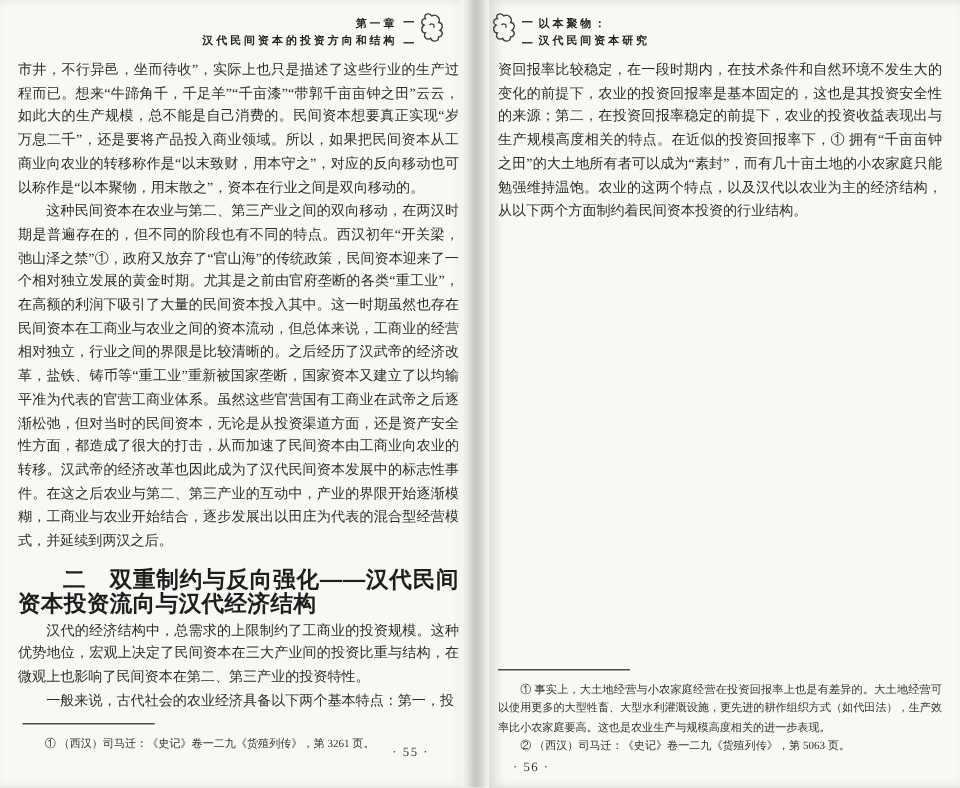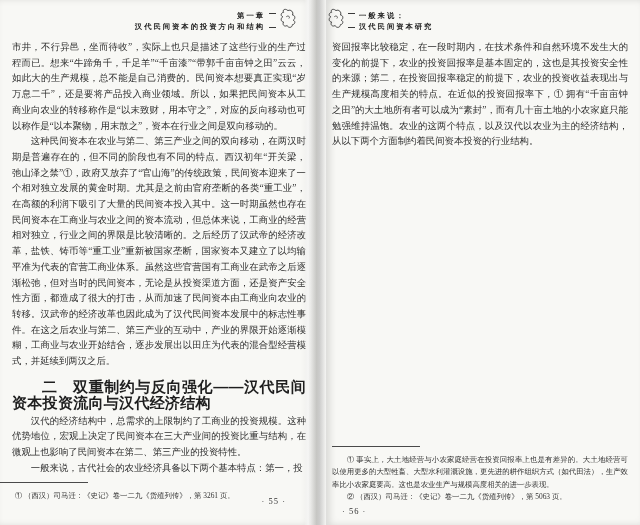--- a/index.html
+++ b/index.html
@@ -58,21 +58,21 @@
   .fig-caption{
     font-family:"Liberation Sans","DejaVu Sans",sans-serif;
     font-weight:bold;font-size:9.2px;letter-spacing:1px;
     text-align:center;margin-top:2px;color:#1e1e1e;
   }
   .axis-label{font-family:"Liberation Serif","DejaVu Serif",serif;font-size:9px;fill:#2d2d2d;}
   .curve-label{font-family:"Liberation Serif","DejaVu Serif",serif;font-size:8.6px;fill:#2d2d2d;}
 
   
   .footer{position:absolute;}
-  .footer-left{left:0;width:294px;top:482px;}
+  .footer-left{left:15px;width:294px;top:482px;}
   .footer-right{left:6px;width:296px;top:446px;}
   .fn-sep{width:88px;height:1px;background:#4a4a4a;margin-bottom:7px;}
   p.footnote{
     margin:0;font-size:7.4px;line-height:12.3px;
     text-align:justify;text-indent:2em;color:#333;
   }
   .page-number{
     position:absolute;font-size:8.5px;letter-spacing:1px;color:#333;
     font-family:"Liberation Serif","DejaVu Serif",serif;
   }
@@ -128,21 +128,21 @@
         <svg viewBox="0 0 18 24" width="16" height="21">
           <path d="M9 3 C6 0 2 2 4 5 C1 5 0 9 3 10 C0 12 1 16 4 16 C2 19 5 22 8 20 C9 23 14 23 14 19 C17 19 18 15 15 14 C18 12 17 8 14 8 C16 5 12 1 9 3 Z" fill="none" stroke="#3a3a3a" stroke-width="1"></path>
           <path d="M7 10 c2 -2 5 0 3 2" fill="none" stroke="#3a3a3a" stroke-width="0.9"></path>
         </svg>
       </span>
       <div class="ticks">
         <span class="tick"></span>
           <span class="tick"></span>
       </div>
       <div class="rh-text">
-        <div>一般来说：</div>
+        <div>以本聚物：</div>
         <div>汉代民间资本研究</div>
       </div>
     </div>
 
     <div class="content content-right">
       <p class="body cont">资回报率比较稳定，在一段时期内，在技术条件和自然环境不发生大的变化的前提下，农业的投资回报率是基本固定的，这也是其投资安全性的来源；第二，在投资回报率稳定的前提下，农业的投资收益表现出与生产规模高度相关的特点。在近似的投资回报率下，① 拥有“千亩亩钟之田”的大土地所有者可以成为“素封”，而有几十亩土地的小农家庭只能勉强维持温饱。农业的这两个特点，以及汉代以农业为主的经济结构，从以下两个方面制约着民间资本投资的行业结构。</p>
 
     </div>
 
     <div class="footer footer-right">

